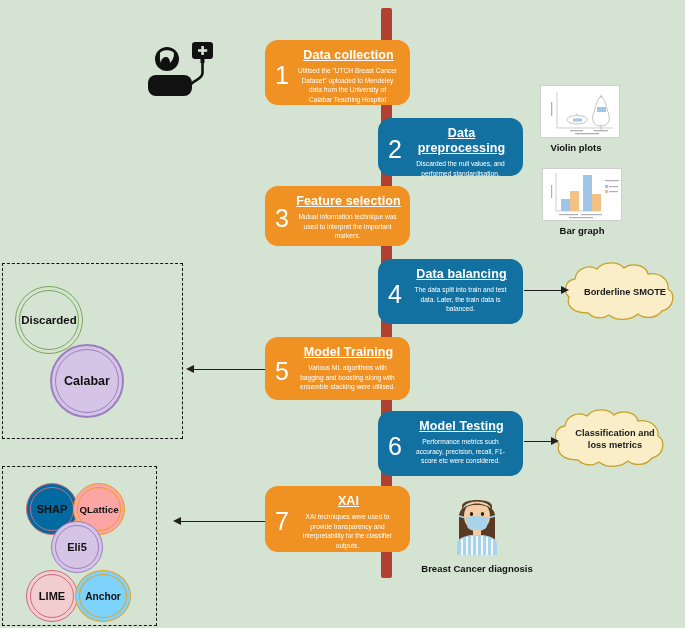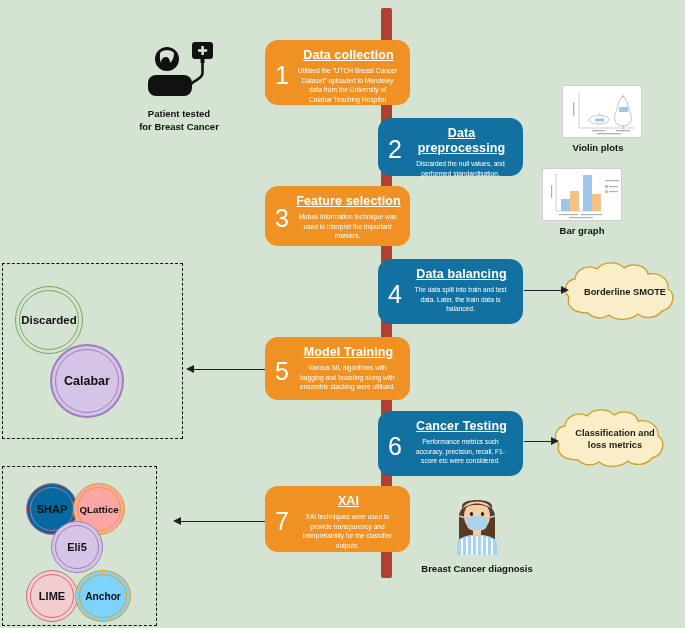--- a/index.html
+++ b/index.html
@@ -231,21 +231,21 @@
     background: #ffffff;
     border: 1px solid #cfcfcf;
     box-sizing: border-box;
   }
   .thumb-caption {
     font-size: 9.5px;
     font-weight: bold;
     color: #111111;
     margin-top: 4px;
   }
-  #thumb-violin { left: 540px; top: 85px; width: 72px; margin-left: 22px; }
+  #thumb-violin { left: 540px; top: 85px; width: 72px; }
   #thumb-bar    { left: 542px; top: 168px; width: 80px; }
 </style>
 </head>
 <body>
 
 <div id="stage">
 
   <div class="spine"></div>
 
   <div class="step orange" id="step1">
@@ -273,21 +273,21 @@
   </div>
 
   <div class="step orange" id="step5">
     <div class="step-num">5</div>
     <div class="step-title">Model Training</div>
     <div class="step-body">Various ML algorithms with bagging and boosting along with ensemble stacking were utilised.</div>
   </div>
 
   <div class="step blue" id="step6">
     <div class="step-num">6</div>
-    <div class="step-title">Cancer Testing</div>
+    <div class="step-title">Model Testing</div>
     <div class="step-body">Performance metrics such accuracy, precision, recall, F1-score etc were considered.</div>
   </div>
 
   <div class="step orange" id="step7">
     <div class="step-num">7</div>
     <div class="step-title">XAI</div>
     <div class="step-body">XAI techniques were used to provide transparency and interpretability for the classifier outputs.</div>
   </div>
 
   <div class="cloud" id="cloud-smote">
@@ -363,24 +363,20 @@
 
       <rect x="59.3" y="4" width="2.6" height="9" fill="#d5e4d2"></rect>
       <rect x="56" y="7.2" width="9.2" height="2.6" fill="#d5e4d2"></rect>
 
       <circle cx="25" cy="17" r="12" fill="#111111"></circle>
 
       <path d="M18 12 C18 7 32 7 32 12 C32 16 30 19 28 21 C28 15 24 14 21 16 C19.5 17.5 19 19 19 21 C17.5 18 18 14 18 12 Z" fill="#d5e4d2"></path>
 
       <rect x="6" y="33" width="44" height="21" rx="8" fill="#111111"></rect>
     </svg>
-    <div class="figure-caption">
-      <div>Patient tested</div>
-      <div>for Breast Cancer</div>
-    </div>
   </div>
 
   <div class="figure" id="fig-doctor">
     <svg width="64" height="63" viewBox="0 0 64 63" style="display:inline-block">
 
       <path d="M14 24 C14 8 50 8 50 24 L50 48 L14 48 Z" fill="#5b3a24"></path>
 
       <ellipse cx="32" cy="24" rx="13" ry="15" fill="#f2cda5"></ellipse>
 
       <path d="M18 22 C18 8 46 8 46 22 C46 16 42 13 32 13 C22 13 18 16 18 22 Z" fill="#5b3a24"></path>

